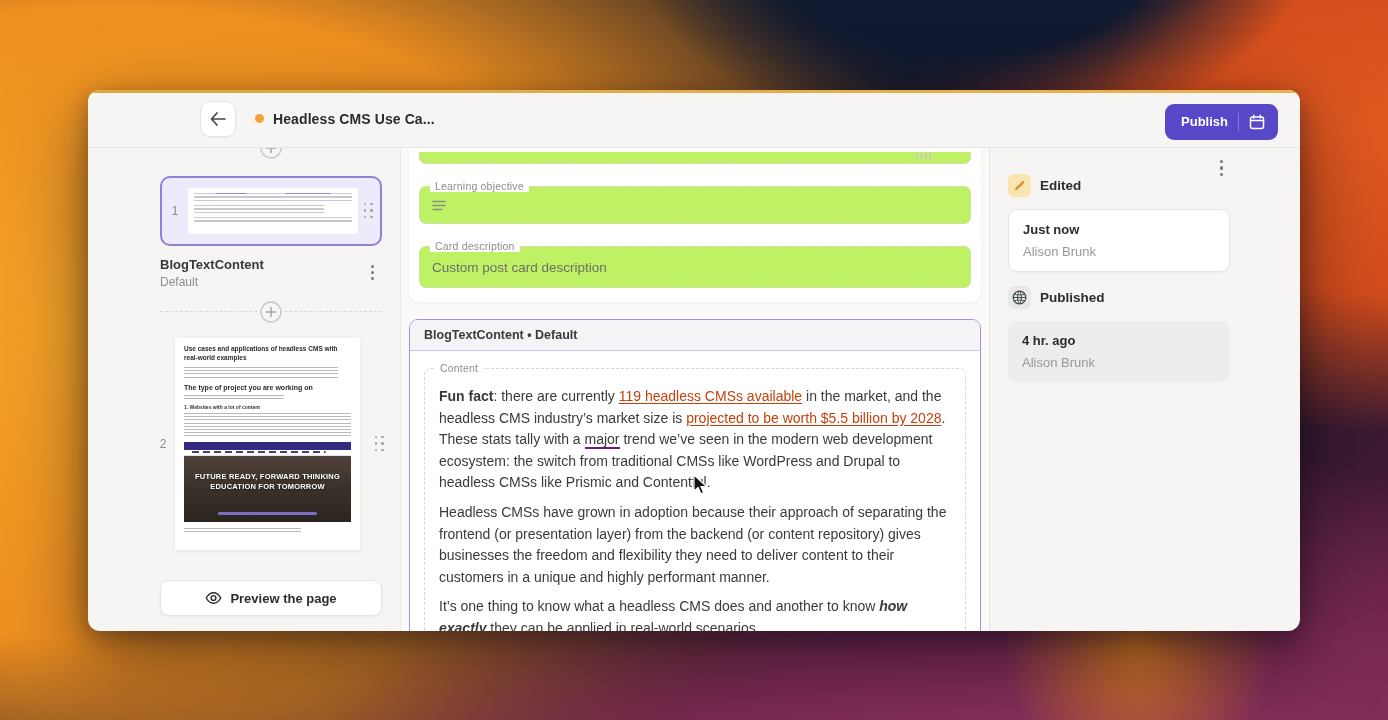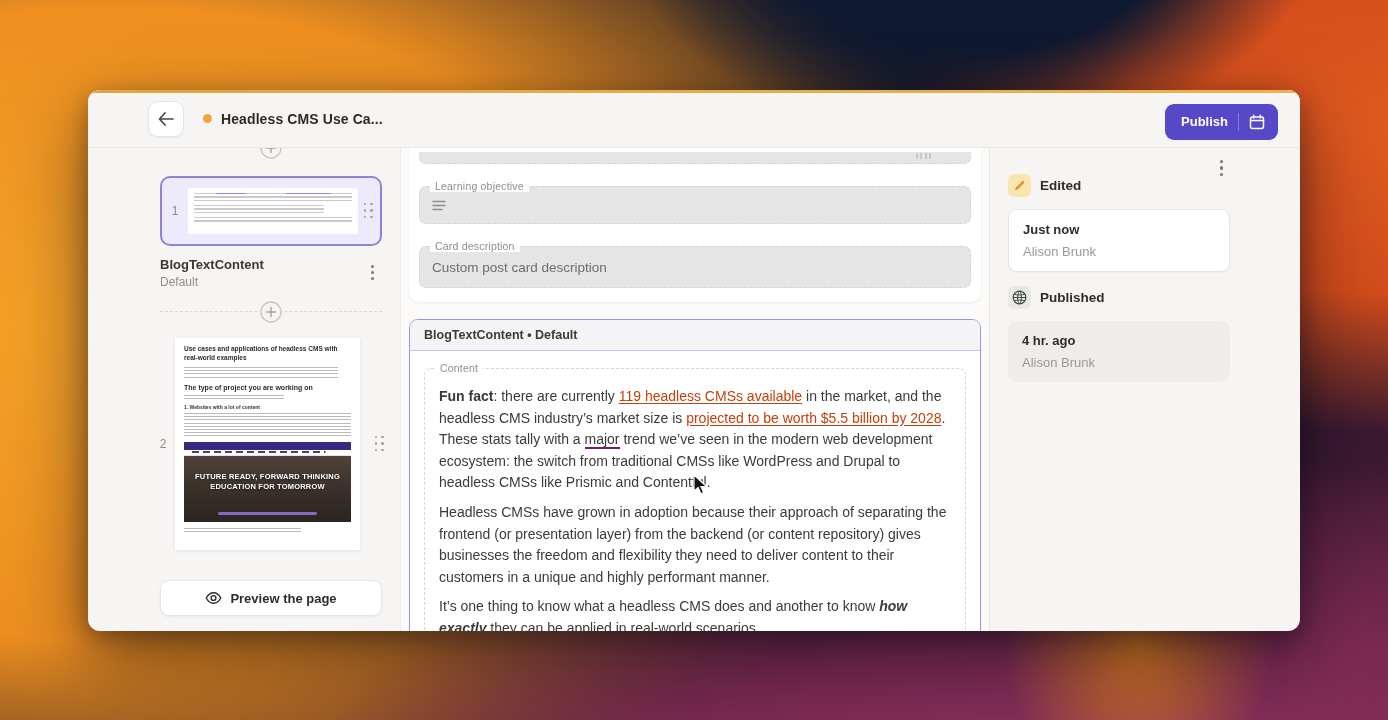--- a/index.html
+++ b/index.html
@@ -17,21 +17,21 @@
   .window {
     position:absolute; left:88px; top:90px; width:1212px; height:541px;
     background:#f6f5f3; border-radius:12px; overflow:hidden;
     box-shadow:0 30px 80px rgba(10,8,20,.5), 0 8px 24px rgba(10,8,20,.35);
   }
   .window::before { content:''; position:absolute; top:0; left:0; right:0; height:3px;
     background:linear-gradient(90deg,#d9a843,#e8b253); z-index:40; }
 
   
   .header { position:relative; z-index:30; display:flex; align-items:center; height:58px;
-    background:#f6f5f3; border-bottom:1px solid #e9e7e4; padding:0 22px 0 60px; }
+    background:#f6f5f3; border-bottom:1px solid #e9e7e4; padding:0 22px 0 112px; }
   .back-btn { width:36px; height:36px; border:1px solid #e6e4e1; border-radius:10px; background:#fff;
     display:flex; align-items:center; justify-content:center; cursor:pointer;
     box-shadow:0 1px 2px rgba(0,0,0,.05); }
   .doc-dot { width:9px; height:9px; border-radius:50%; background:#f2a33c; margin:0 9px 0 19px; }
   .doc-title { font-size:14px; font-weight:700; color:#2d2b29; letter-spacing:.1px; }
   .tabs { display:flex; gap:10px; margin-left:96px; }
   .tab { padding:8px 15px; border-radius:9px; font-size:13.5px; font-weight:600;
     background:#edebe9; color:#54524f; cursor:pointer; }
   .tab.active { background:#e9e4fb; color:#6a58e6; }
   .header-right { margin-left:auto; display:flex; align-items:center; gap:14px;flex-direction:column; }
@@ -97,21 +97,21 @@
   .t2-photo-caption { position:absolute; left:34px; right:34px; bottom:7px; height:3px; background:#8d7ae0; border-radius:2px; opacity:.85; }
   .t2-lines.d { height:5px; margin-top:6px; width:70%; }
   .preview-btn { position:absolute; bottom:15px; left:72px; width:222px; height:36px; background:#fff;
     border:1px solid #e8e6e3; border-radius:9px; box-shadow:0 1px 3px rgba(0,0,0,.06);
     display:flex; align-items:center; justify-content:center; gap:8px; cursor:pointer;
     font-size:13px; font-weight:700; color:#2f2d2b; }
 
   
   .fields-panel { background:#fff; border-radius:0 0 10px 10px; box-shadow:0 1px 3px rgba(0,0,0,.06);
     padding:4px 10px 14px; }
-  .field { position:relative; border:1px dashed #d7d5d1; border-radius:7px; background:#e5e5e5; }
+  .field { position:relative; border:1px dashed #d7d5d1; border-radius:7px; background:#bef264; }
   .field.cutoff { height:12px; border-top:none; border-radius:0 0 7px 7px; margin-bottom:12px; }
   .mini-handle { position:absolute; right:36px; top:1px; width:18px; height:6px; border-radius:3px;
     background:repeating-linear-gradient(90deg,#c9c7c4 0 2px, transparent 2px 4.5px); }
   .field-label { position:absolute; top:-7px; left:10px; background:#fff; padding:0 5px;
     font-size:10.5px; color:#8f8d8a; letter-spacing:.2px; }
   .field-value { display:flex; align-items:center; gap:9px; padding:13px 12px 12px;
     font-size:13.5px; color:#3d3b39; }
   .field + .field { margin-top:22px; }
   .field.muted .field-value { color:#6f6d6a; }
   .block-editor { margin-top:17px; border:1.5px solid #9d92de; border-radius:9px; background:#fff;

